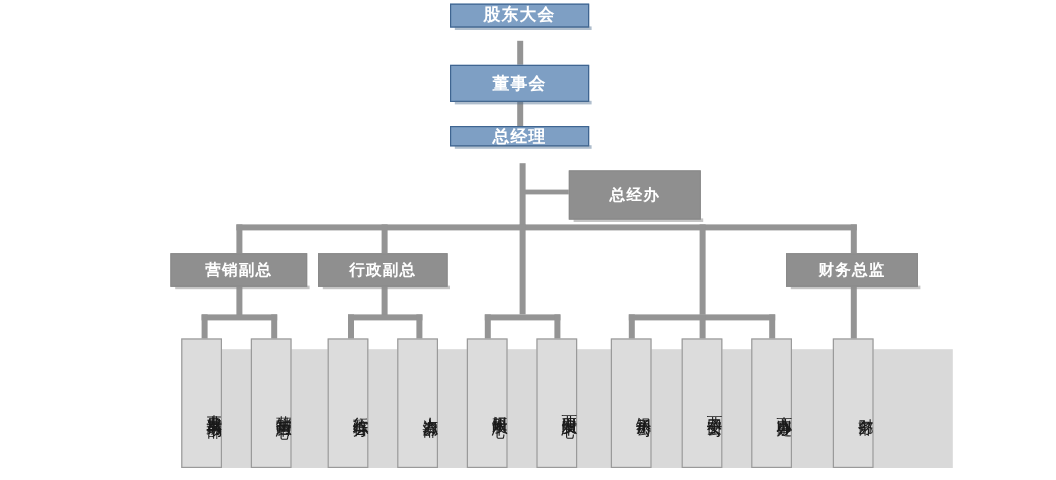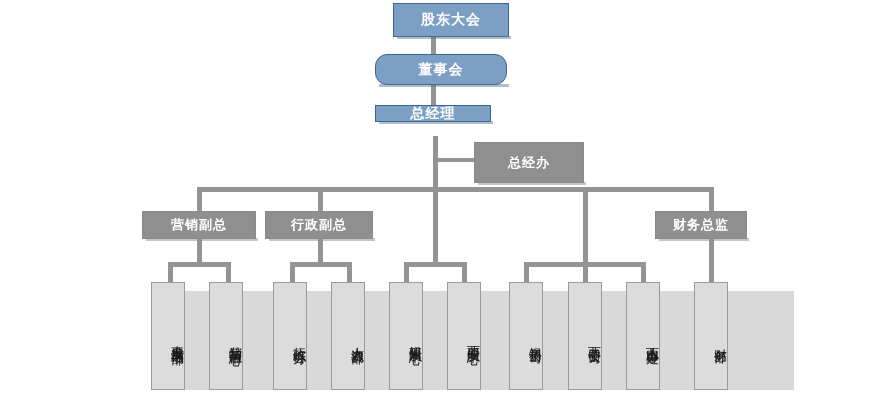--- a/index.html
+++ b/index.html
@@ -98,27 +98,27 @@
     z-index: 5;
   }
 </style>
 </head>
 <body>
 
 <div id="org-chart">
 
   <div class="band" style="left:167px; top:291px; width:627px; height:99px;"></div>
 
-  <div class="node-blue" style="left:375px; top:3px; width:116px; height:34px;margin-left:18px;">
+  <div class="node-blue" style="left:375px; top:3px; width:116px; height:20px;">
     <span>股东大会</span>
   </div>
 
   <div class="conn" style="left:431px; top:34px; width:5px; height:20px;"></div>
 
-  <div class="node-blue" style="left:375px; top:54px; width:132px; height:31px;border-radius:12px;">
+  <div class="node-blue" style="left:375px; top:54px; width:116px; height:31px;">
     <span>董事会</span>
   </div>
 
   <div class="conn" style="left:431px; top:85px; width:5px; height:20px;"></div>
 
   <div class="node-blue" style="left:375px; top:105px; width:116px; height:17px;">
     <span>总经理</span>
   </div>
 
   <div class="conn" style="left:433px; top:136px; width:5px; height:55px;"></div>
@@ -139,21 +139,21 @@
   <div class="conn" style="left:583px; top:187px; width:5px; height:75px;"></div>
 
   <div class="node-gray" style="left:265px; top:211px; width:108px; height:28px;">
     <span>行政副总</span>
   </div>
 
   <div class="node-gray" style="left:142px; top:211px; width:114px; height:28px;">
     <span>营销副总</span>
   </div>
 
-  <div class="node-gray" style="left:655px; top:211px; width:92px; height:28px;">
+  <div class="node-gray" style="left:655px; top:211px; width:110px; height:28px;">
     <span>财务总监</span>
   </div>
 
   <div class="conn" style="left:197px; top:239px; width:5px; height:24px;"></div>
   <div class="conn" style="left:168px; top:262px; width:63px; height:5px;"></div>
   <div class="conn" style="left:168px; top:262px; width:5px; height:29px;"></div>
   <div class="conn" style="left:226px; top:262px; width:5px; height:29px;"></div>
 
   <div class="conn" style="left:318px; top:239px; width:5px; height:24px;"></div>
   <div class="conn" style="left:290px; top:262px; width:62px; height:5px;"></div>

